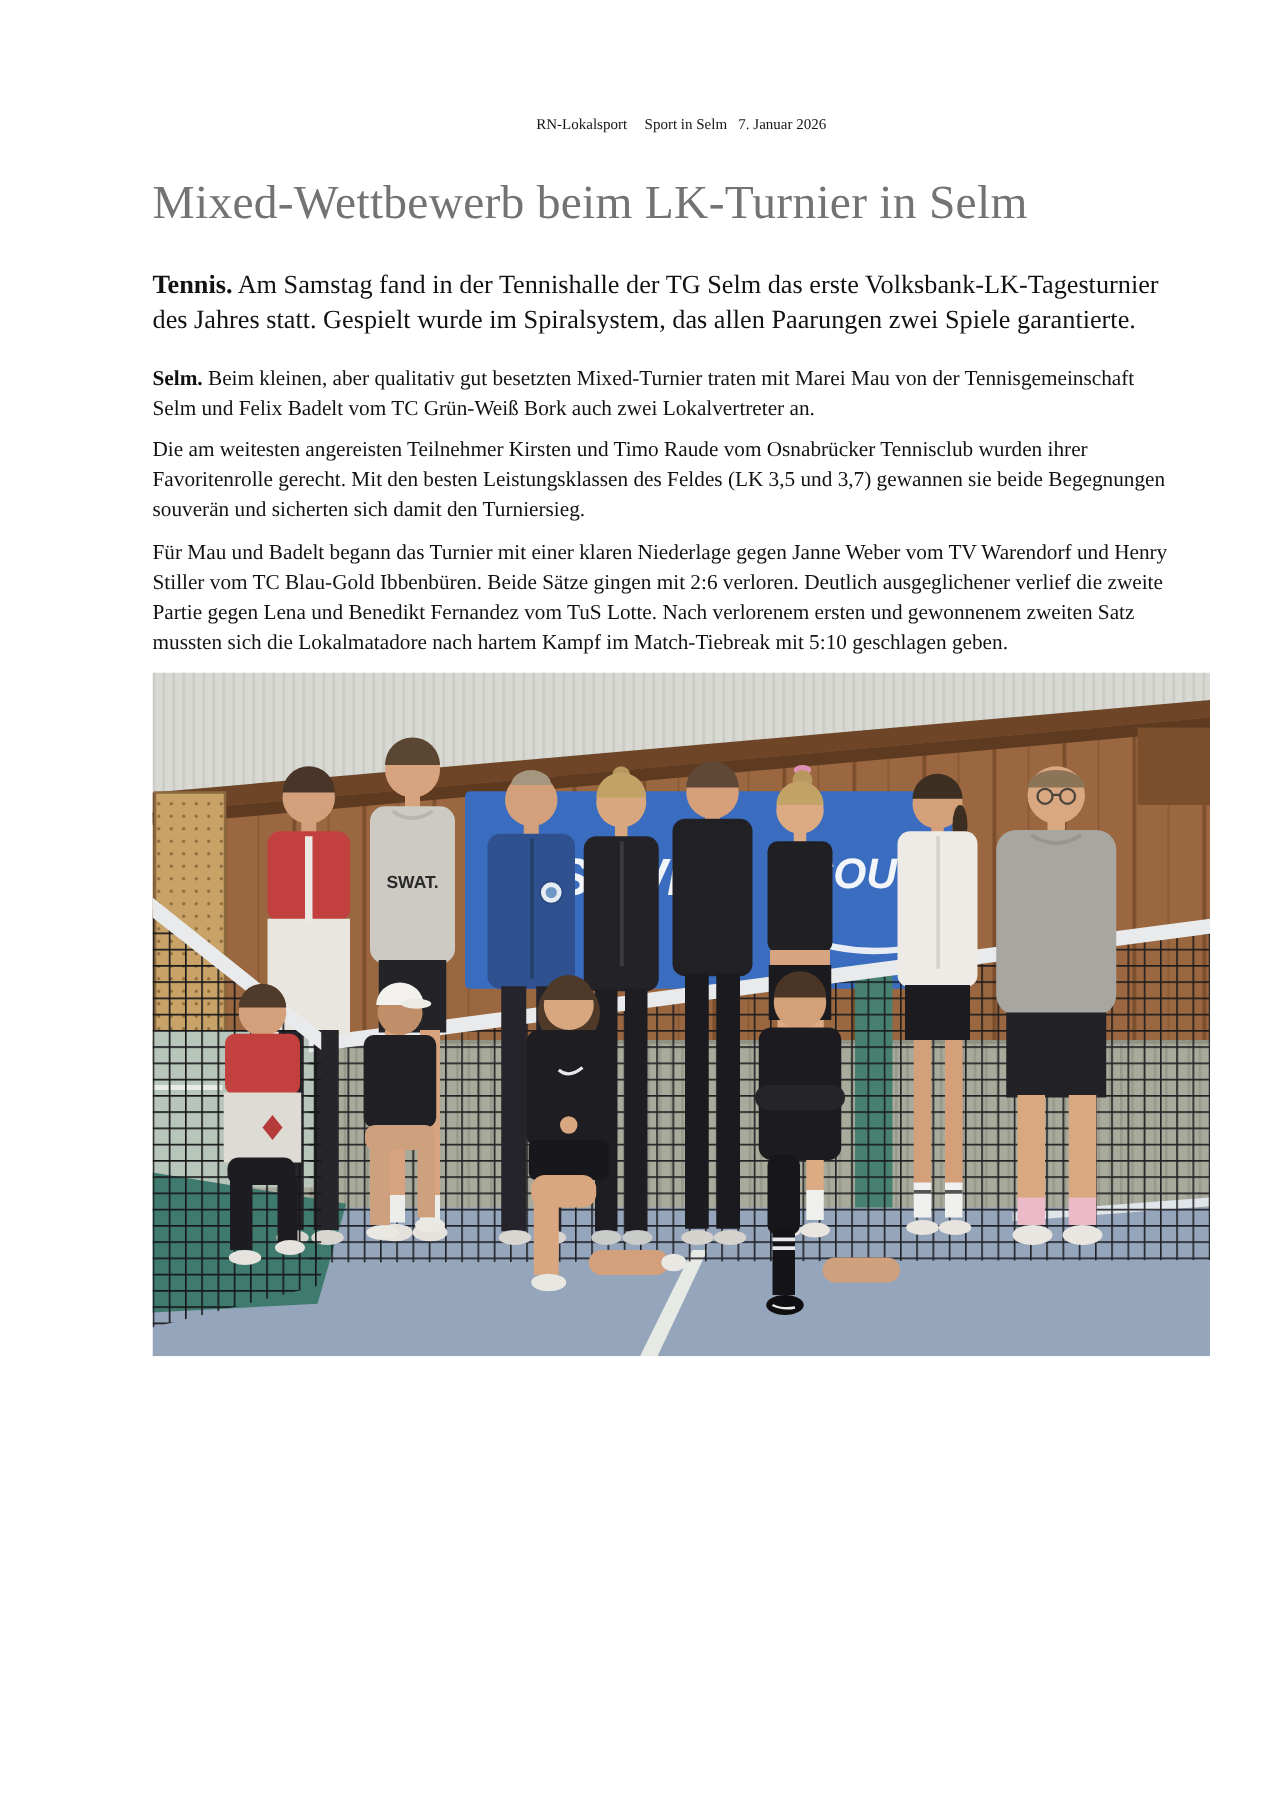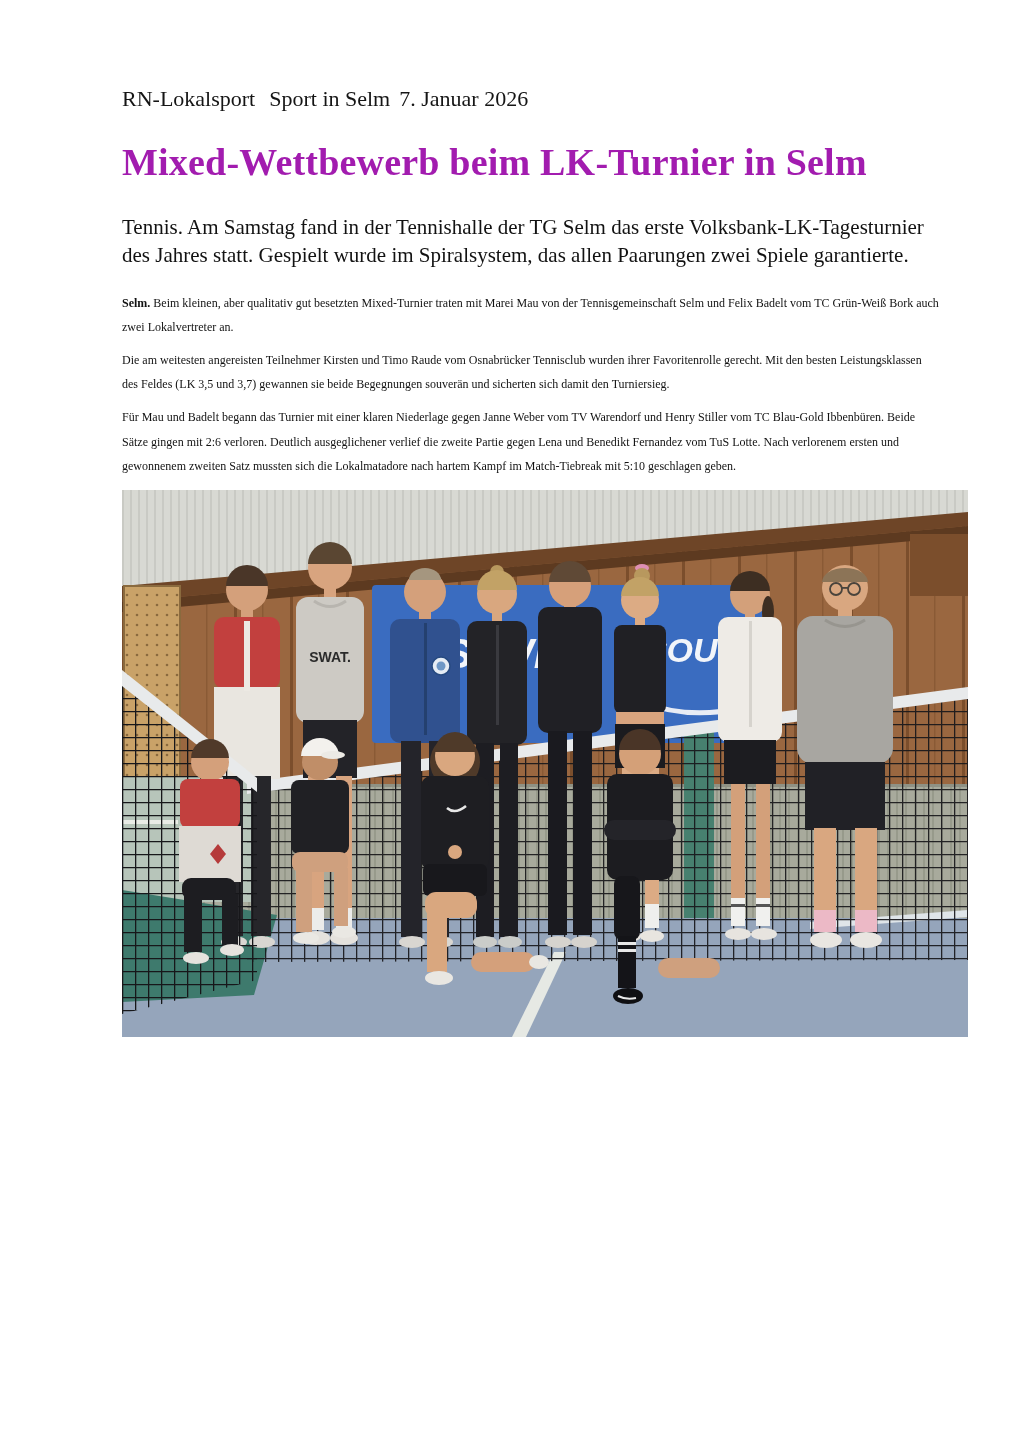--- a/index.html
+++ b/index.html
@@ -2,31 +2,31 @@
 <html><head>
 <meta charset="utf-8">
 <style>
   html,body{margin:0;padding:0;background:#ffffff;}
   body{
     width:1024px;height:1448px;position:relative;overflow:hidden;
     font-family:"Liberation Serif","DejaVu Serif",serif;color:#121212;
     -webkit-font-smoothing:antialiased;
   }
   .page{position:absolute;left:122px;top:88px;width:846px;}
-  .kicker{font-size:22px;line-height:22px;white-space:pre;color:#151515;}
+  .kicker{font-size:12px;line-height:22px;white-space:pre;color:#151515;text-align:center;}
   .kicker .sep{display:inline-block;width:14px;}
   .kicker .sep2{display:inline-block;width:9px;}
   h1.title{
-    font-size:38px;font-weight:bold;line-height:1.12;
-    margin:31px 0 0 0;letter-spacing:0.2px;color:#a21caf;
+    font-size:38px;font-weight:normal;line-height:1.12;
+    margin:31px 0 0 0;letter-spacing:0.2px;color:#737373;
   }
   .lead{font-size:21px;line-height:28.5px;margin-top:29px;width:818px;}
-  .lead b{font-weight:normal;}
+  .lead b{font-weight:bold;}
   .body-copy{margin-top:21px;width:818px;}
-  .body-copy p{font-size:12px;line-height:24.2px;margin:0 0 9px 0;}
+  .body-copy p{font-size:17px;line-height:24.2px;margin:0 0 9px 0;}
   .body-copy p b{font-weight:bold;}
   .photo{margin-top:12px;width:846px;height:547px;display:block;}
   .photo svg{display:block;}
 </style>
 </head>
 <body>
 
 <div class="page">
 
   <div class="kicker"><span>RN-Lokalsport</span><span class="sep"> </span><span>Sport in Selm</span><span class="sep2"> </span><span>7. Januar 2026</span></div>

